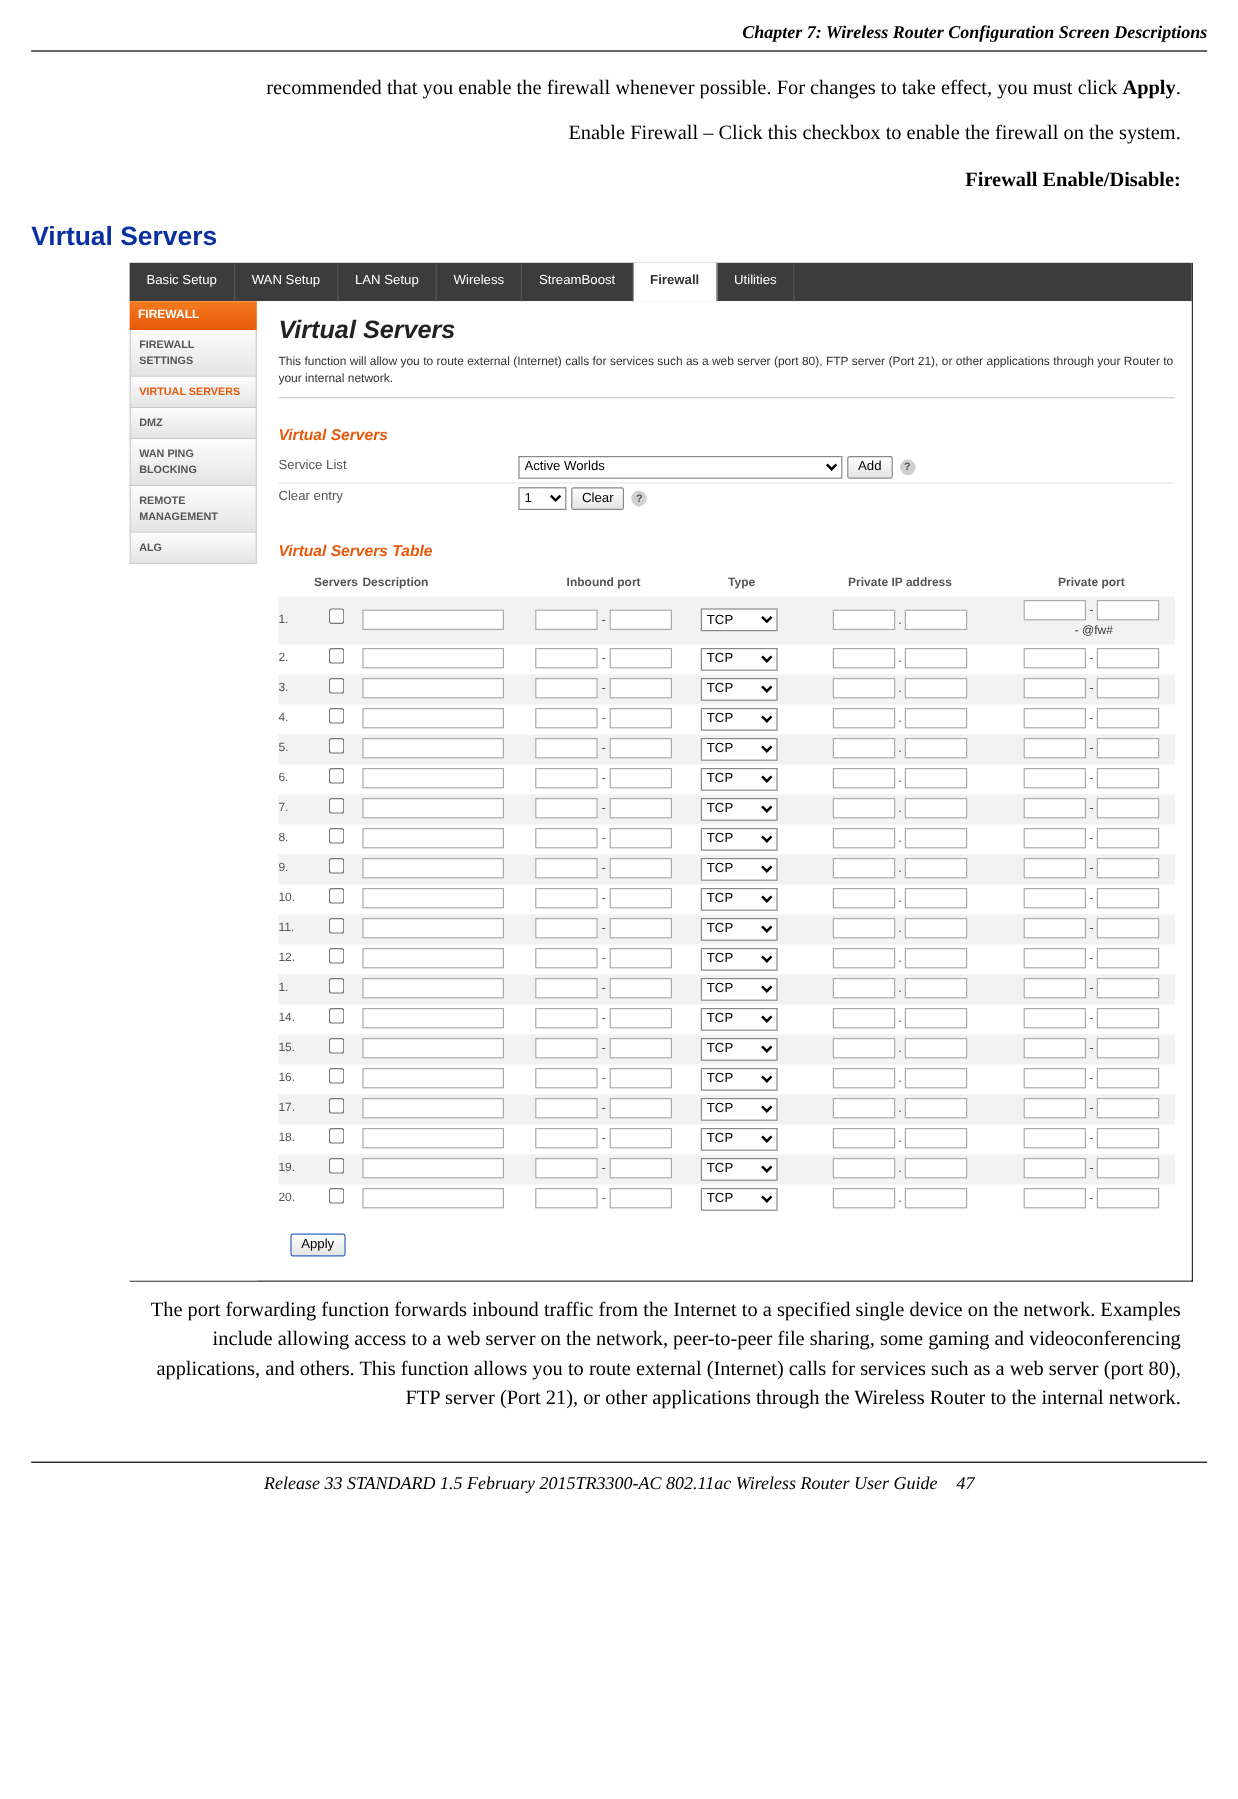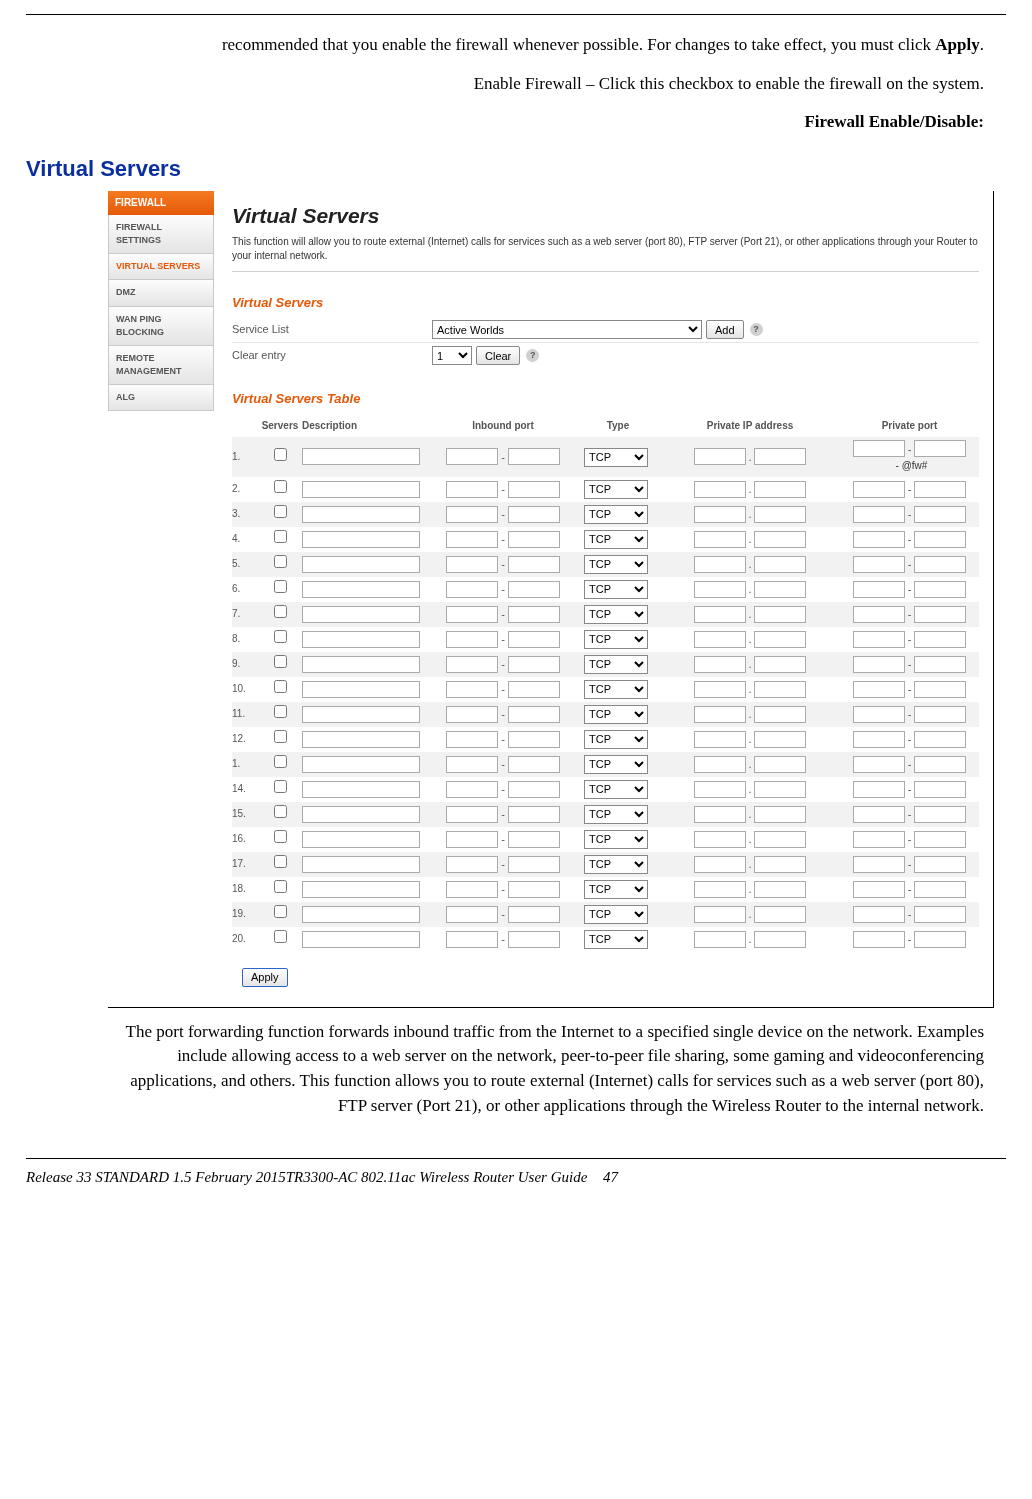--- a/index.html
+++ b/index.html
@@ -48,40 +48,51 @@
   .row input[type=checkbox]{ margin:0; }
   .tin { height:17px; border:1px solid #aaa; padding:0 2px; font-size:11px; background:#fff; }
   .w52 { width:52px; }
   .w120 { width:118px; }
   .dash { padding:0 3px; color:#555; }
   .dot { padding:0 2px; color:#555; }
   .suffix { font-size:10px; margin-left:4px; color:#333; white-space:nowrap; }
   .apply { margin:16px 0 6px 10px; }
   .apply .btn { border:1px solid #2a66c8; padding:1px 8px; }
   .para-after { margin:8px 0 0 0; }
-  .ftr { border-top:1px solid #000; margin-top:40px; padding:8px 0 16px 0; display:flex; justify-content:flex-start; font-style:italic; font-size:15px; }
+  .ftr { border-top:1px solid #000; margin-top:40px; padding:8px 0 16px 0; display:flex; justify-content:center; font-style:italic; font-size:15px; }
   .ftr .pg { font-style:italic; margin-left:12px; }
 </style>
 </head>
 <body>
 
 <div class="page">
+  <div class="hdr-line">Chapter 7: Wireless Router Configuration Screen Descriptions</div>
   <div class="top-rule"></div>
 
   <div class="content">
     <p class="p">
       <span>recommended that you enable the firewall whenever possible.  For changes to take effect, you must click </span><span class="bold">Apply</span><span>.</span>
     </p>
     <p class="p">Enable Firewall – Click this checkbox to enable the firewall on the system.</p>
     <p class="p bold">Firewall Enable/Disable:</p>
 
     <div class="section-h">Virtual Servers</div>
 
     <div class="figure-wrap">
       <div class="router-ui">
+        <div class="tabbar" id="tabbar">
+            <div class="tab">Basic Setup</div>
+            <div class="tab">WAN Setup</div>
+            <div class="tab">LAN Setup</div>
+            <div class="tab">Wireless</div>
+            <div class="tab">StreamBoost</div>
+            <div class="tab active">Firewall</div>
+            <div class="tab">Utilities</div>
+            <div class="tab spacer"></div>
+          </div>
         <div class="body-area">
           <div class="sidebar">
             <div class="side-title">FIREWALL</div>
             <div id="sideitems">
                 <div class="side-item">FIREWALL SETTINGS</div>
                 <div class="side-item active">VIRTUAL SERVERS</div>
                 <div class="side-item">DMZ</div>
                 <div class="side-item">WAN PING BLOCKING</div>
                 <div class="side-item">REMOTE MANAGEMENT</div>
                 <div class="side-item">ALG</div>

